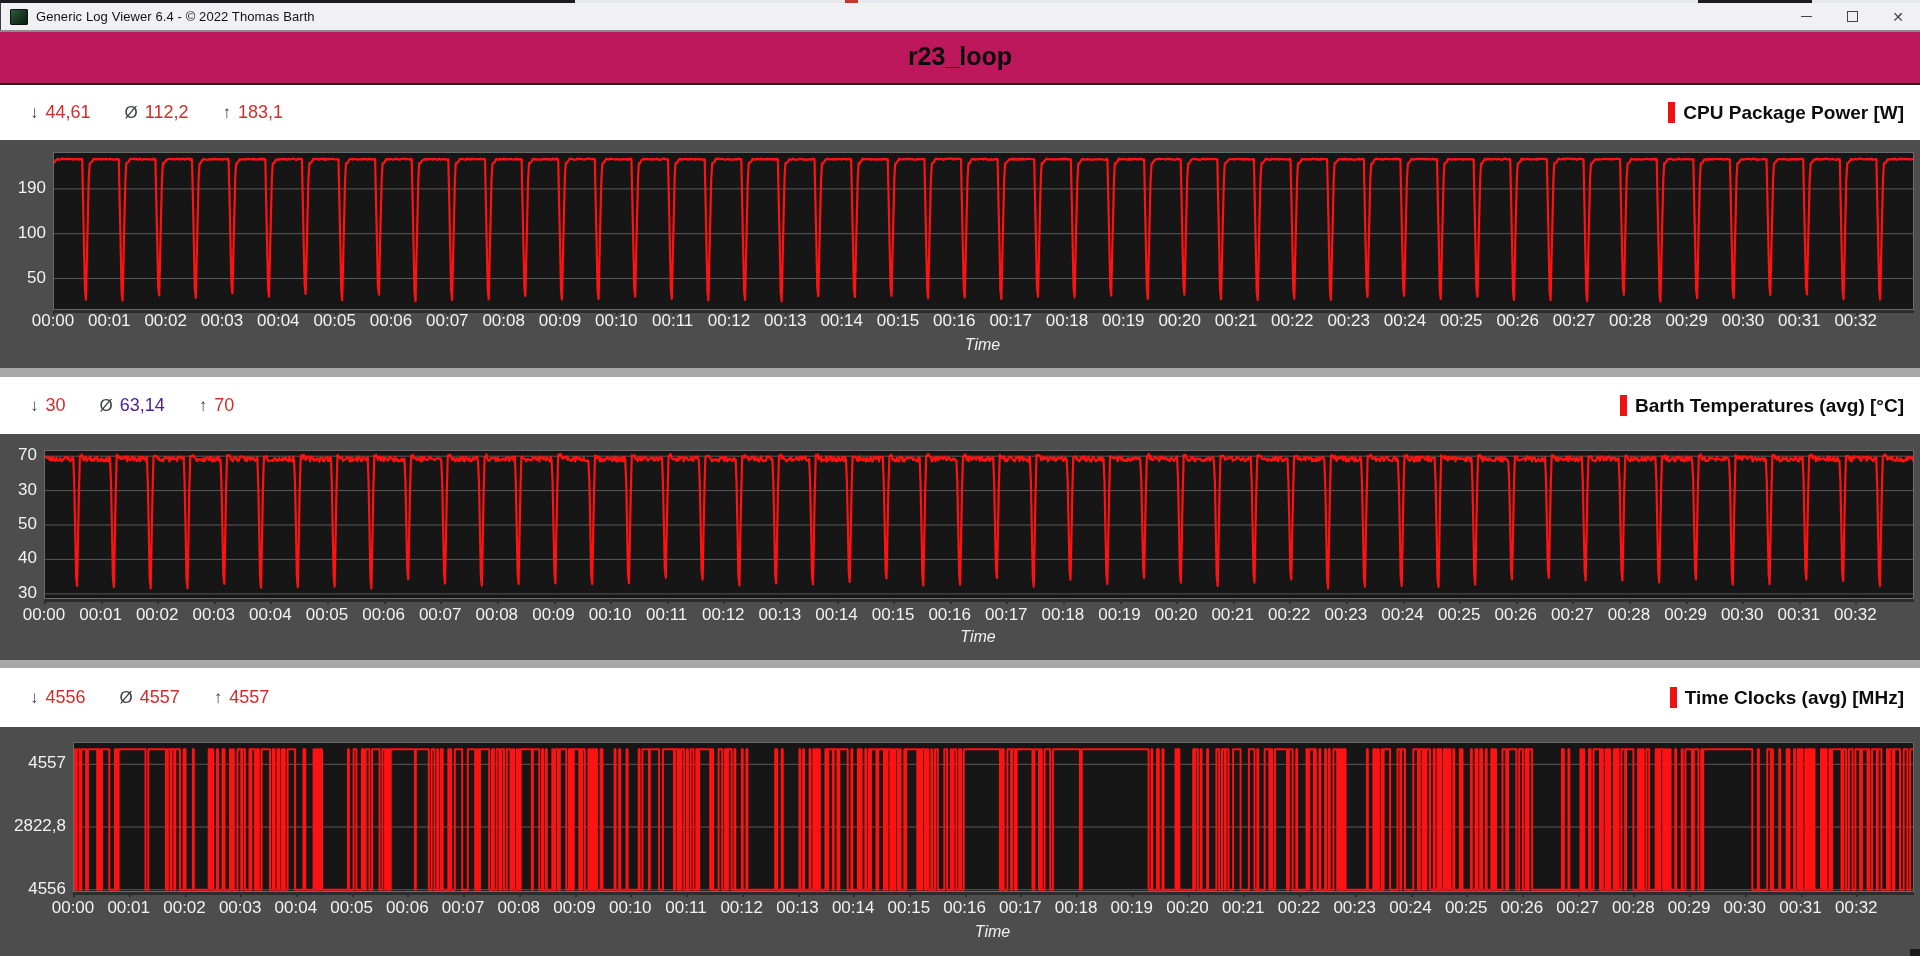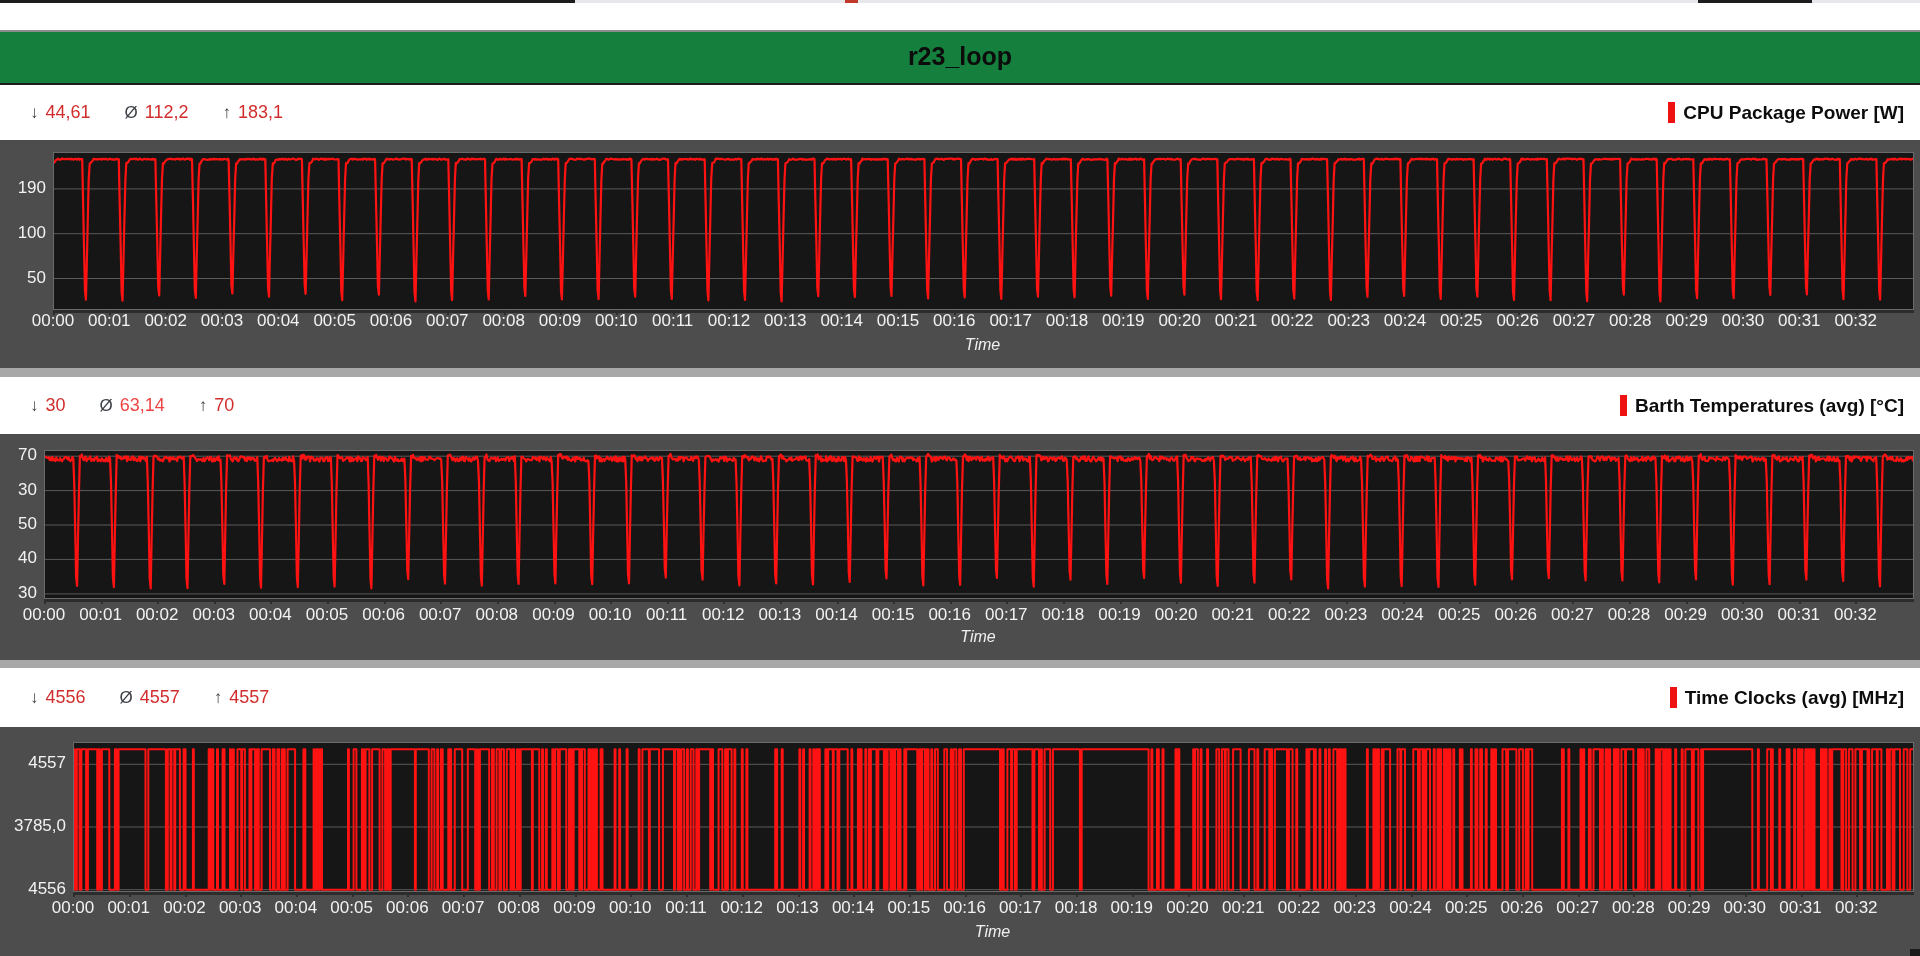--- a/index.html
+++ b/index.html
@@ -17,21 +17,21 @@
   .appicon{width:16px;height:14px;margin:0 8px 0 9px;background:linear-gradient(135deg,#2e5d3a,#16321e 60%,#0c1f12);
            border:1px solid #0a140c;border-radius:1px;}
   .apptitle{font-size:13px;color:#111;letter-spacing:.1px;}
   .winbtns{margin-left:auto;display:flex;align-items:center;height:27px;}
   .winbtn{width:46px;height:27px;display:flex;align-items:center;justify-content:center;
           color:#444;font-size:14px;cursor:default;}
   .winbtn .sq{width:9px;height:9px;border:1.4px solid #444;}
   .winbtn .mn{width:11px;height:0;border-top:1.6px solid #444;display:block;}
 
   
-  .title-area{position:absolute;top:32px;left:0;width:1920px;height:51px;background:#15803d;}
+  .title-area{position:absolute;top:32px;left:0;width:1920px;height:51px;background:#be185d;}
   .page-title{position:absolute;top:10px;left:0;width:100%;text-align:center;
               font-size:25px;font-weight:600;color:#0c0c0c;}
   .title-sep{position:absolute;top:83px;left:0;width:1920px;height:2px;background:#1d1d1d;}
 
   
   .strip{position:absolute;left:0;width:1920px;background:#fff;display:flex;align-items:center;
          justify-content:space-between;padding:0 16px 0 30px;box-sizing:border-box;}
   .stats{display:flex;align-items:center;gap:34px;}
   .st{display:flex;align-items:center;gap:7px;}
   .st .g{font-size:17px;color:#3c4046;}
@@ -59,20 +59,35 @@
 <body>
 
 <div id="screen">
 
   <div class="sliver">
     <div class="seg" style="left:0;width:575px;background:#1c1c1e;"></div>
     <div class="seg" style="left:845px;width:13px;background:#c0392b;"></div>
     <div class="seg" style="left:1698px;width:114px;background:#1c1c1e;"></div>
   </div>
 
+  <div class="titlebar">
+    <div class="appicon"></div>
+    <div class="apptitle">Generic Log Viewer 6.4 - © 2022 Thomas Barth</div>
+    <div class="winbtns">
+      <div class="winbtn">
+          <span class="mn"></span>
+        </div>
+      <div class="winbtn">
+          <span class="sq"></span>
+        </div>
+      <div class="winbtn">
+          <span>✕</span>
+        </div>
+    </div>
+  </div>
   <div class="chrome-line"></div>
 
   <div class="title-area">
     <div class="page-title">r23_loop</div>
   </div>
   <div class="title-sep"></div>
 
   <div class="strip" style="top:85px;height:55px;">
     <div class="stats">
       <span class="st">
@@ -177,21 +192,21 @@
   <div class="splitter" style="top:368px;height:9px;"></div>
 
   <div class="strip" style="top:377px;height:57px;">
     <div class="stats">
       <span class="st">
           <span class="g">↓</span>
           <span class="v" style="color: rgb(210, 45, 45);">30</span>
         </span>
       <span class="st">
           <span class="g">Ø</span>
-          <span class="v" style="color: #ef4444;">63,14</span>
+          <span class="v" style="color: #4c1d95;">63,14</span>
         </span>
       <span class="st">
           <span class="g">↑</span>
           <span class="v" style="color: rgb(210, 45, 45);">70</span>
         </span>
     </div>
     <div class="legend">
       <span class="bar" style="background: rgb(238, 18, 18);"></span>
       <span class="lt">Barth Temperatures (avg) [°C]</span>
     </div>
@@ -306,21 +321,21 @@
   <div class="panel" style="top:727px;height:229px;">
     <div class="plot" style="left: 73px; top: 15px; width: 1839px; height: 148px;">
         <svg width="1839" height="148" viewBox="0 0 1839 148">
           <line x1="0" x2="1839" y1="21.3" y2="21.3" stroke="#5a5a5a" stroke-width="1"></line>
           <line x1="0" x2="1839" y1="84.0" y2="84.0" stroke="#5a5a5a" stroke-width="1"></line>
           <line x1="0" x2="1839" y1="146.7" y2="146.7" stroke="#5a5a5a" stroke-width="1"></line>
           <polyline points="0.0,6.3 0.9,6.3 0.9,146.7 1.9,146.7 2.8,146.7 2.8,6.3 3.7,6.3 4.6,6.3 5.6,6.3 5.6,146.7 6.5,146.7 7.4,146.7 7.4,6.3 8.4,6.3 9.3,6.3 10.2,6.3 11.1,6.3 12.1,6.3 12.1,146.7 13.0,146.7 13.9,146.7 13.9,6.3 14.9,6.3 15.8,6.3 16.7,6.3 17.6,6.3 18.6,6.3 19.5,6.3 20.4,6.3 21.4,6.3 22.3,6.3 23.2,6.3 23.2,146.7 24.1,146.7 24.1,6.3 25.1,6.3 26.0,6.3 26.0,146.7 26.9,146.7 27.9,146.7 27.9,6.3 28.8,6.3 29.7,6.3 30.7,6.3 31.6,6.3 32.5,6.3 33.4,6.3 34.4,6.3 35.3,6.3 35.3,146.7 36.2,146.7 37.2,146.7 38.1,146.7 39.0,146.7 39.9,146.7 40.9,146.7 40.9,6.3 41.8,6.3 42.7,6.3 42.7,146.7 43.7,146.7 44.6,146.7 44.6,6.3 45.5,6.3 46.4,6.3 47.4,6.3 48.3,6.3 49.2,6.3 50.2,6.3 51.1,6.3 52.0,6.3 52.9,6.3 53.9,6.3 54.8,6.3 55.7,6.3 56.7,6.3 57.6,6.3 58.5,6.3 59.4,6.3 60.4,6.3 61.3,6.3 62.2,6.3 63.2,6.3 64.1,6.3 65.0,6.3 65.9,6.3 66.9,6.3 67.8,6.3 68.7,6.3 69.7,6.3 70.6,6.3 71.5,6.3 71.5,146.7 72.4,146.7 73.4,146.7 74.3,146.7 74.3,6.3 75.2,6.3 76.2,6.3 77.1,6.3 78.0,6.3 78.9,6.3 79.9,6.3 80.8,6.3 81.7,6.3 82.7,6.3 83.6,6.3 84.5,6.3 85.4,6.3 86.4,6.3 87.3,6.3 88.2,6.3 89.2,6.3 90.1,6.3 91.0,6.3 91.9,6.3 91.9,146.7 92.9,146.7 93.8,146.7 93.8,6.3 94.7,6.3 95.7,6.3 96.6,6.3 96.6,146.7 97.5,146.7 97.5,6.3 98.5,6.3 99.4,6.3 100.3,6.3 100.3,146.7 101.2,146.7 101.2,6.3 102.2,6.3 103.1,6.3 104.0,6.3 105.0,6.3 105.9,6.3 105.9,146.7 106.8,146.7 107.7,146.7 108.7,146.7 109.6,146.7 109.6,6.3 110.5,6.3 111.5,6.3 111.5,146.7 112.4,146.7 113.3,146.7 114.2,146.7 115.2,146.7 116.1,146.7 117.0,146.7 118.0,146.7 118.9,146.7 118.9,6.3 119.8,6.3 119.8,146.7 120.7,146.7 121.7,146.7 122.6,146.7 123.5,146.7 124.5,146.7 125.4,146.7 126.3,146.7 127.2,146.7 128.2,146.7 129.1,146.7 130.0,146.7 131.0,146.7 131.9,146.7 132.8,146.7 133.7,146.7 134.7,146.7 134.7,6.3 135.6,6.3 136.5,6.3 136.5,146.7 137.5,146.7 137.5,6.3 138.4,6.3 139.3,6.3 139.3,146.7 140.2,146.7 141.2,146.7 142.1,146.7 143.0,146.7 143.0,6.3 144.0,6.3 144.0,146.7 144.9,146.7 145.8,146.7 146.7,146.7 147.7,146.7 148.6,146.7 148.6,6.3 149.5,6.3 150.5,6.3 150.5,146.7 151.4,146.7 152.3,146.7 153.3,146.7 154.2,146.7 155.1,146.7 156.0,146.7 156.0,6.3 157.0,6.3 157.0,146.7 157.9,146.7 158.8,146.7 158.8,6.3 159.8,6.3 159.8,146.7 160.7,146.7 161.6,146.7 162.5,146.7 163.5,146.7 163.5,6.3 164.4,6.3 165.3,6.3 166.3,6.3 167.2,6.3 167.2,146.7 168.1,146.7 168.1,6.3 169.0,6.3 170.0,6.3 170.9,6.3 170.9,146.7 171.8,146.7 172.8,146.7 173.7,146.7 174.6,146.7 175.5,146.7 175.5,6.3 176.5,6.3 176.5,146.7 177.4,146.7 177.4,6.3 178.3,6.3 179.3,6.3 180.2,6.3 181.1,6.3 181.1,146.7 182.0,146.7 183.0,146.7 183.0,6.3 183.9,6.3 184.8,6.3 184.8,146.7 185.8,146.7 186.7,146.7 187.6,146.7 187.6,6.3 188.5,6.3 189.5,6.3 190.4,6.3 191.3,6.3 192.3,6.3 193.2,6.3 194.1,6.3 195.0,6.3 196.0,6.3 196.0,146.7 196.9,146.7 197.8,146.7 198.8,146.7 198.8,6.3 199.7,6.3 200.6,6.3 200.6,146.7 201.5,146.7 202.5,146.7 203.4,146.7 203.4,6.3 204.3,6.3 205.3,6.3 205.3,146.7 206.2,146.7 207.1,146.7 208.0,146.7 208.0,6.3 209.0,6.3 209.0,146.7 209.9,146.7 209.9,6.3 210.8,6.3 210.8,146.7 211.8,146.7 212.7,146.7 213.6,146.7 213.6,6.3 214.6,6.3 215.5,6.3 216.4,6.3 217.3,6.3 218.3,6.3 219.2,6.3 220.1,6.3 221.1,6.3 221.1,146.7 222.0,146.7 222.9,146.7 223.8,146.7 224.8,146.7 225.7,146.7 226.6,146.7 227.6,146.7 228.5,146.7 229.4,146.7 229.4,6.3 230.3,6.3 231.3,6.3 231.3,146.7 232.2,146.7 233.1,146.7 234.1,146.7 235.0,146.7 235.9,146.7 236.8,146.7 237.8,146.7 238.7,146.7 239.6,146.7 239.6,6.3 240.6,6.3 240.6,146.7 241.5,146.7 242.4,146.7 242.4,6.3 243.3,6.3 244.3,6.3 244.3,146.7 245.2,146.7 246.1,146.7 246.1,6.3 247.1,6.3 248.0,6.3 248.0,146.7 248.9,146.7 249.8,146.7 250.8,146.7 251.7,146.7 252.6,146.7 253.6,146.7 254.5,146.7 255.4,146.7 256.3,146.7 257.3,146.7 258.2,146.7 259.1,146.7 260.1,146.7 261.0,146.7 261.9,146.7 262.8,146.7 263.8,146.7 264.7,146.7 265.6,146.7 266.6,146.7 267.5,146.7 268.4,146.7 269.3,146.7 270.3,146.7 271.2,146.7 272.1,146.7 273.1,146.7 274.0,146.7 274.0,6.3 274.9,6.3 274.9,146.7 275.9,146.7 276.8,146.7 277.7,146.7 278.6,146.7 279.6,146.7 279.6,6.3 280.5,6.3 281.4,6.3 282.4,6.3 282.4,146.7 283.3,146.7 284.2,146.7 285.1,146.7 286.1,146.7 287.0,146.7 287.9,146.7 287.9,6.3 288.9,6.3 289.8,6.3 289.8,146.7 290.7,146.7 291.6,146.7 291.6,6.3 292.6,6.3 293.5,6.3 294.4,6.3 295.4,6.3 295.4,146.7 296.3,146.7 297.2,146.7 298.1,146.7 298.1,6.3 299.1,6.3 300.0,6.3 300.9,6.3 301.9,6.3 302.8,6.3 303.7,6.3 304.6,6.3 305.6,6.3 305.6,146.7 306.5,146.7 307.4,146.7 308.4,146.7 308.4,6.3 309.3,6.3 310.2,6.3 311.1,6.3 311.1,146.7 312.1,146.7 313.0,146.7 313.0,6.3 313.9,6.3 314.9,6.3 314.9,146.7 315.8,146.7 316.7,146.7 316.7,6.3 317.6,6.3 318.6,6.3 319.5,6.3 320.4,6.3 321.4,6.3 322.3,6.3 323.2,6.3 324.1,6.3 325.1,6.3 326.0,6.3 326.9,6.3 327.9,6.3 328.8,6.3 329.7,6.3 330.6,6.3 331.6,6.3 332.5,6.3 333.4,6.3 334.4,6.3 335.3,6.3 336.2,6.3 337.1,6.3 338.1,6.3 339.0,6.3 339.9,6.3 340.9,6.3 340.9,146.7 341.8,146.7 341.8,6.3 342.7,6.3 343.7,6.3 344.6,6.3 345.5,6.3 346.4,6.3 347.4,6.3 348.3,6.3 349.2,6.3 350.2,6.3 351.1,6.3 352.0,6.3 352.9,6.3 353.9,6.3 354.8,6.3 354.8,146.7 355.7,146.7 356.7,146.7 357.6,146.7 357.6,6.3 358.5,6.3 359.4,6.3 360.4,6.3 360.4,146.7 361.3,146.7 362.2,146.7 363.2,146.7 363.2,6.3 364.1,6.3 364.1,146.7 365.0,146.7 365.9,146.7 366.9,146.7 366.9,6.3 367.8,6.3 368.7,6.3 368.7,146.7 369.7,146.7 370.6,146.7 371.5,146.7 372.4,146.7 373.4,146.7 374.3,146.7 374.3,6.3 375.2,6.3 375.2,146.7 376.2,146.7 376.2,6.3 377.1,6.3 377.1,146.7 378.0,146.7 378.9,146.7 379.9,146.7 380.8,146.7 380.8,6.3 381.7,6.3 382.7,6.3 383.6,6.3 384.5,6.3 385.4,6.3 386.4,6.3 387.3,6.3 388.2,6.3 388.2,146.7 389.2,146.7 390.1,146.7 391.0,146.7 391.9,146.7 392.9,146.7 393.8,146.7 393.8,6.3 394.7,6.3 395.7,6.3 396.6,6.3 397.5,6.3 398.4,6.3 399.4,6.3 400.3,6.3 401.2,6.3 401.2,146.7 402.2,146.7 403.1,146.7 403.1,6.3 404.0,6.3 404.0,146.7 405.0,146.7 405.9,146.7 405.9,6.3 406.8,6.3 407.7,6.3 408.7,6.3 409.6,6.3 410.5,6.3 411.5,6.3 412.4,6.3 413.3,6.3 414.2,6.3 415.2,6.3 415.2,146.7 416.1,146.7 417.0,146.7 418.0,146.7 418.0,6.3 418.9,6.3 419.8,6.3 419.8,146.7 420.7,146.7 421.7,146.7 422.6,146.7 422.6,6.3 423.5,6.3 424.5,6.3 425.4,6.3 425.4,146.7 426.3,146.7 427.2,146.7 427.2,6.3 428.2,6.3 429.1,6.3 430.0,6.3 430.0,146.7 431.0,146.7 431.9,146.7 432.8,146.7 432.8,6.3 433.7,6.3 434.7,6.3 435.6,6.3 436.5,6.3 436.5,146.7 437.5,146.7 438.4,146.7 438.4,6.3 439.3,6.3 440.2,6.3 440.2,146.7 441.2,146.7 442.1,146.7 443.0,146.7 443.0,6.3 444.0,6.3 444.9,6.3 444.9,146.7 445.8,146.7 446.7,146.7 446.7,6.3 447.7,6.3 448.6,6.3 449.5,6.3 450.5,6.3 451.4,6.3 452.3,6.3 453.2,6.3 454.2,6.3 455.1,6.3 456.0,6.3 457.0,6.3 457.9,6.3 457.9,146.7 458.8,146.7 458.8,6.3 459.8,6.3 460.7,6.3 461.6,6.3 462.5,6.3 463.5,6.3 464.4,6.3 465.3,6.3 465.3,146.7 466.3,146.7 467.2,146.7 468.1,146.7 468.1,6.3 469.0,6.3 469.0,146.7 470.0,146.7 470.9,146.7 471.8,146.7 471.8,6.3 472.8,6.3 472.8,146.7 473.7,146.7 474.6,146.7 475.5,146.7 476.5,146.7 477.4,146.7 478.3,146.7 478.3,6.3 479.3,6.3 479.3,146.7 480.2,146.7 481.1,146.7 481.1,6.3 482.0,6.3 483.0,6.3 483.9,6.3 483.9,146.7 484.8,146.7 485.8,146.7 485.8,6.3 486.7,6.3 487.6,6.3 488.5,6.3 489.5,6.3 490.4,6.3 491.3,6.3 492.3,6.3 492.3,146.7 493.2,146.7 494.1,146.7 495.0,146.7 495.0,6.3 496.0,6.3 496.9,6.3 496.9,146.7 497.8,146.7 497.8,6.3 498.8,6.3 498.8,146.7 499.7,146.7 499.7,6.3 500.6,6.3 501.5,6.3 502.5,6.3 503.4,6.3 504.3,6.3 505.3,6.3 505.3,146.7 506.2,146.7 506.2,6.3 507.1,6.3 507.1,146.7 508.0,146.7 508.0,6.3 509.0,6.3 509.9,6.3 510.8,6.3 510.8,146.7 511.8,146.7 512.7,146.7 513.6,146.7 514.5,146.7 514.5,6.3 515.5,6.3 516.4,6.3 516.4,146.7 517.3,146.7 518.3,146.7 518.3,6.3 519.2,6.3 519.2,146.7 520.1,146.7 521.0,146.7 521.0,6.3 522.0,6.3 522.9,6.3 522.9,146.7 523.8,146.7 524.8,146.7 525.7,146.7 526.6,146.7 526.6,6.3 527.6,6.3 528.5,6.3 528.5,146.7 529.4,146.7 530.3,146.7 531.3,146.7 532.2,146.7 533.1,146.7 534.1,146.7 535.0,146.7 535.9,146.7 536.8,146.7 537.8,146.7 538.7,146.7 539.6,146.7 540.6,146.7 540.6,6.3 541.5,6.3 541.5,146.7 542.4,146.7 543.3,146.7 544.3,146.7 545.2,146.7 545.2,6.3 546.1,6.3 546.1,146.7 547.1,146.7 548.0,146.7 548.9,146.7 549.8,146.7 550.8,146.7 551.7,146.7 552.6,146.7 552.6,6.3 553.6,6.3 553.6,146.7 554.5,146.7 555.4,146.7 556.3,146.7 557.3,146.7 558.2,146.7 559.1,146.7 560.1,146.7 561.0,146.7 561.9,146.7 562.8,146.7 563.8,146.7 564.7,146.7 564.7,6.3 565.6,6.3 565.6,146.7 566.6,146.7 567.5,146.7 568.4,146.7 568.4,6.3 569.3,6.3 570.3,6.3 571.2,6.3 572.1,6.3 573.1,6.3 574.0,6.3 574.9,6.3 574.9,146.7 575.8,146.7 575.8,6.3 576.8,6.3 577.7,6.3 578.6,6.3 579.6,6.3 580.5,6.3 581.4,6.3 582.3,6.3 583.3,6.3 584.2,6.3 585.1,6.3 585.1,146.7 586.1,146.7 587.0,146.7 587.9,146.7 588.9,146.7 588.9,6.3 589.8,6.3 590.7,6.3 591.6,6.3 592.6,6.3 593.5,6.3 594.4,6.3 595.4,6.3 596.3,6.3 597.2,6.3 598.1,6.3 599.1,6.3 600.0,6.3 600.0,146.7 600.9,146.7 600.9,6.3 601.9,6.3 602.8,6.3 603.7,6.3 603.7,146.7 604.6,146.7 604.6,6.3 605.6,6.3 605.6,146.7 606.5,146.7 607.4,146.7 607.4,6.3 608.4,6.3 609.3,6.3 610.2,6.3 610.2,146.7 611.1,146.7 612.1,146.7 613.0,146.7 613.0,6.3 613.9,6.3 613.9,146.7 614.9,146.7 615.8,146.7 616.7,146.7 616.7,6.3 617.6,6.3 618.6,6.3 619.5,6.3 619.5,146.7 620.4,146.7 621.4,146.7 622.3,146.7 622.3,6.3 623.2,6.3 624.1,6.3 624.1,146.7 625.1,146.7 625.1,6.3 626.0,6.3 626.9,6.3 627.9,6.3 628.8,6.3 629.7,6.3 630.6,6.3 631.6,6.3 632.5,6.3 633.4,6.3 634.4,6.3 635.3,6.3 636.2,6.3 636.2,146.7 637.1,146.7 637.1,6.3 638.1,6.3 639.0,6.3 639.0,146.7 639.9,146.7 640.9,146.7 641.8,146.7 642.7,146.7 643.6,146.7 644.6,146.7 644.6,6.3 645.5,6.3 646.4,6.3 647.4,6.3 648.3,6.3 648.3,146.7 649.2,146.7 650.2,146.7 651.1,146.7 651.1,6.3 652.0,6.3 652.9,6.3 652.9,146.7 653.9,146.7 653.9,6.3 654.8,6.3 655.7,6.3 656.7,6.3 657.6,6.3 657.6,146.7 658.5,146.7 659.4,146.7 660.4,146.7 660.4,6.3 661.3,6.3 661.3,146.7 662.2,146.7 663.2,146.7 664.1,146.7 665.0,146.7 665.9,146.7 666.9,146.7 667.8,146.7 667.8,6.3 668.7,6.3 668.7,146.7 669.7,146.7 670.6,146.7 671.5,146.7 672.4,146.7 672.4,6.3 673.4,6.3 673.4,146.7 674.3,146.7 675.2,146.7 676.2,146.7 677.1,146.7 678.0,146.7 678.9,146.7 679.9,146.7 680.8,146.7 681.7,146.7 682.7,146.7 683.6,146.7 684.5,146.7 685.4,146.7 686.4,146.7 687.3,146.7 688.2,146.7 689.2,146.7 690.1,146.7 691.0,146.7 691.9,146.7 692.9,146.7 693.8,146.7 694.7,146.7 695.7,146.7 696.6,146.7 697.5,146.7 698.4,146.7 699.4,146.7 700.3,146.7 701.2,146.7 701.2,6.3 702.2,6.3 703.1,6.3 703.1,146.7 704.0,146.7 705.0,146.7 705.9,146.7 706.8,146.7 707.7,146.7 707.7,6.3 708.7,6.3 708.7,146.7 709.6,146.7 710.5,146.7 711.5,146.7 712.4,146.7 713.3,146.7 714.2,146.7 715.2,146.7 716.1,146.7 717.0,146.7 718.0,146.7 718.9,146.7 719.8,146.7 720.7,146.7 721.7,146.7 722.6,146.7 723.5,146.7 724.5,146.7 725.4,146.7 725.4,6.3 726.3,6.3 726.3,146.7 727.2,146.7 728.2,146.7 729.1,146.7 729.1,6.3 730.0,6.3 730.0,146.7 731.0,146.7 731.9,146.7 732.8,146.7 733.7,146.7 734.7,146.7 735.6,146.7 735.6,6.3 736.5,6.3 736.5,146.7 737.5,146.7 738.4,146.7 739.3,146.7 739.3,6.3 740.2,6.3 740.2,146.7 741.2,146.7 742.1,146.7 742.1,6.3 743.0,6.3 743.0,146.7 744.0,146.7 744.0,6.3 744.9,6.3 745.8,6.3 745.8,146.7 746.7,146.7 747.7,146.7 748.6,146.7 749.5,146.7 750.5,146.7 751.4,146.7 751.4,6.3 752.3,6.3 753.2,6.3 753.2,146.7 754.2,146.7 754.2,6.3 755.1,6.3 756.0,6.3 757.0,6.3 757.9,6.3 758.8,6.3 758.8,146.7 759.7,146.7 759.7,6.3 760.7,6.3 761.6,6.3 762.5,6.3 763.5,6.3 763.5,146.7 764.4,146.7 765.3,146.7 765.3,6.3 766.3,6.3 767.2,6.3 768.1,6.3 769.0,6.3 770.0,6.3 770.9,6.3 771.8,6.3 772.8,6.3 773.7,6.3 773.7,146.7 774.6,146.7 775.5,146.7 776.5,146.7 777.4,146.7 777.4,6.3 778.3,6.3 778.3,146.7 779.3,146.7 780.2,146.7 781.1,146.7 782.0,146.7 783.0,146.7 783.9,146.7 783.9,6.3 784.8,6.3 785.8,6.3 785.8,146.7 786.7,146.7 786.7,6.3 787.6,6.3 787.6,146.7 788.5,146.7 789.5,146.7 790.4,146.7 791.3,146.7 791.3,6.3 792.3,6.3 792.3,146.7 793.2,146.7 794.1,146.7 795.0,146.7 795.0,6.3 796.0,6.3 796.0,146.7 796.9,146.7 796.9,6.3 797.8,6.3 798.8,6.3 799.7,6.3 800.6,6.3 801.5,6.3 802.5,6.3 802.5,146.7 803.4,146.7 804.3,146.7 804.3,6.3 805.3,6.3 806.2,6.3 807.1,6.3 808.0,6.3 809.0,6.3 809.9,6.3 809.9,146.7 810.8,146.7 810.8,6.3 811.8,6.3 812.7,6.3 812.7,146.7 813.6,146.7 813.6,6.3 814.5,6.3 815.5,6.3 816.4,6.3 816.4,146.7 817.3,146.7 818.3,146.7 818.3,6.3 819.2,6.3 819.2,146.7 820.1,146.7 821.0,146.7 821.0,6.3 822.0,6.3 822.9,6.3 823.8,6.3 823.8,146.7 824.8,146.7 825.7,146.7 825.7,6.3 826.6,6.3 826.6,146.7 827.5,146.7 828.5,146.7 829.4,146.7 830.3,146.7 830.3,6.3 831.3,6.3 831.3,146.7 832.2,146.7 832.2,6.3 833.1,6.3 834.1,6.3 835.0,6.3 835.9,6.3 836.8,6.3 837.8,6.3 838.7,6.3 839.6,6.3 840.6,6.3 841.5,6.3 842.4,6.3 843.3,6.3 843.3,146.7 844.3,146.7 845.2,146.7 845.2,6.3 846.1,6.3 847.1,6.3 847.1,146.7 848.0,146.7 848.0,6.3 848.9,6.3 849.8,6.3 850.8,6.3 850.8,146.7 851.7,146.7 852.6,146.7 852.6,6.3 853.6,6.3 854.5,6.3 854.5,146.7 855.4,146.7 856.3,146.7 857.3,146.7 857.3,6.3 858.2,6.3 858.2,146.7 859.1,146.7 860.1,146.7 861.0,146.7 861.0,6.3 861.9,6.3 862.8,6.3 863.8,6.3 863.8,146.7 864.7,146.7 865.6,146.7 866.6,146.7 867.5,146.7 868.4,146.7 869.3,146.7 870.3,146.7 870.3,6.3 871.2,6.3 872.1,6.3 873.1,6.3 873.1,146.7 874.0,146.7 874.9,146.7 875.8,146.7 876.8,146.7 876.8,6.3 877.7,6.3 877.7,146.7 878.6,146.7 879.6,146.7 879.6,6.3 880.5,6.3 881.4,6.3 882.3,6.3 882.3,146.7 883.3,146.7 884.2,146.7 885.1,146.7 885.1,6.3 886.1,6.3 887.0,6.3 887.0,146.7 887.9,146.7 888.8,146.7 889.8,146.7 889.8,6.3 890.7,6.3 891.6,6.3 892.6,6.3 893.5,6.3 894.4,6.3 895.4,6.3 896.3,6.3 897.2,6.3 898.1,6.3 899.1,6.3 900.0,6.3 900.9,6.3 901.9,6.3 902.8,6.3 903.7,6.3 904.6,6.3 905.6,6.3 906.5,6.3 907.4,6.3 908.4,6.3 909.3,6.3 910.2,6.3 911.1,6.3 912.1,6.3 913.0,6.3 913.9,6.3 914.9,6.3 915.8,6.3 916.7,6.3 917.6,6.3 918.6,6.3 919.5,6.3 920.4,6.3 921.4,6.3 922.3,6.3 923.2,6.3 924.1,6.3 925.1,6.3 926.0,6.3 926.0,146.7 926.9,146.7 927.9,146.7 927.9,6.3 928.8,6.3 929.7,6.3 929.7,146.7 930.6,146.7 931.6,146.7 932.5,146.7 933.4,146.7 933.4,6.3 934.4,6.3 935.3,6.3 936.2,6.3 937.1,6.3 937.1,146.7 938.1,146.7 938.1,6.3 939.0,6.3 939.9,6.3 940.9,6.3 940.9,146.7 941.8,146.7 942.7,146.7 942.7,6.3 943.6,6.3 944.6,6.3 945.5,6.3 946.4,6.3 947.4,6.3 948.3,6.3 949.2,6.3 950.1,6.3 951.1,6.3 952.0,6.3 952.9,6.3 953.9,6.3 954.8,6.3 955.7,6.3 956.7,6.3 957.6,6.3 958.5,6.3 958.5,146.7 959.4,146.7 960.4,146.7 960.4,6.3 961.3,6.3 962.2,6.3 963.2,6.3 964.1,6.3 965.0,6.3 965.0,146.7 965.9,146.7 966.9,146.7 966.9,6.3 967.8,6.3 967.8,146.7 968.7,146.7 969.7,146.7 970.6,146.7 970.6,6.3 971.5,6.3 972.4,6.3 973.4,6.3 974.3,6.3 975.2,6.3 976.2,6.3 976.2,146.7 977.1,146.7 978.0,146.7 978.9,146.7 978.9,6.3 979.9,6.3 980.8,6.3 981.7,6.3 982.7,6.3 983.6,6.3 984.5,6.3 985.4,6.3 986.4,6.3 987.3,6.3 988.2,6.3 989.2,6.3 990.1,6.3 991.0,6.3 991.9,6.3 992.9,6.3 993.8,6.3 994.7,6.3 995.7,6.3 996.6,6.3 997.5,6.3 998.4,6.3 999.4,6.3 1000.3,6.3 1001.2,6.3 1002.2,6.3 1003.1,6.3 1004.0,6.3 1004.9,6.3 1005.9,6.3 1005.9,146.7 1006.8,146.7 1007.7,146.7 1007.7,6.3 1008.7,6.3 1009.6,6.3 1010.5,6.3 1011.4,6.3 1012.4,6.3 1013.3,6.3 1014.2,6.3 1015.2,6.3 1016.1,6.3 1017.0,6.3 1018.0,6.3 1018.9,6.3 1019.8,6.3 1020.7,6.3 1021.7,6.3 1022.6,6.3 1023.5,6.3 1024.5,6.3 1025.4,6.3 1026.3,6.3 1027.2,6.3 1028.2,6.3 1029.1,6.3 1030.0,6.3 1031.0,6.3 1031.9,6.3 1032.8,6.3 1033.7,6.3 1034.7,6.3 1035.6,6.3 1036.5,6.3 1037.5,6.3 1038.4,6.3 1039.3,6.3 1040.2,6.3 1041.2,6.3 1042.1,6.3 1043.0,6.3 1044.0,6.3 1044.9,6.3 1045.8,6.3 1046.7,6.3 1047.7,6.3 1048.6,6.3 1049.5,6.3 1050.5,6.3 1051.4,6.3 1052.3,6.3 1053.2,6.3 1054.2,6.3 1055.1,6.3 1056.0,6.3 1057.0,6.3 1057.9,6.3 1058.8,6.3 1059.7,6.3 1060.7,6.3 1061.6,6.3 1062.5,6.3 1063.5,6.3 1064.4,6.3 1065.3,6.3 1066.2,6.3 1067.2,6.3 1068.1,6.3 1069.0,6.3 1070.0,6.3 1070.9,6.3 1071.8,6.3 1072.8,6.3 1073.7,6.3 1074.6,6.3 1074.6,146.7 1075.5,146.7 1076.5,146.7 1077.4,146.7 1077.4,6.3 1078.3,6.3 1078.3,146.7 1079.3,146.7 1080.2,146.7 1081.1,146.7 1082.0,146.7 1083.0,146.7 1083.0,6.3 1083.9,6.3 1084.8,6.3 1084.8,146.7 1085.8,146.7 1086.7,146.7 1087.6,146.7 1088.5,146.7 1088.5,6.3 1089.5,6.3 1089.5,146.7 1090.4,146.7 1091.3,146.7 1092.3,146.7 1093.2,146.7 1094.1,146.7 1095.0,146.7 1096.0,146.7 1096.9,146.7 1097.8,146.7 1098.8,146.7 1099.7,146.7 1100.6,146.7 1101.5,146.7 1101.5,6.3 1102.5,6.3 1102.5,146.7 1103.4,146.7 1103.4,6.3 1104.3,6.3 1105.3,6.3 1105.3,146.7 1106.2,146.7 1107.1,146.7 1108.0,146.7 1109.0,146.7 1109.9,146.7 1110.8,146.7 1111.8,146.7 1112.7,146.7 1113.6,146.7 1114.5,146.7 1115.5,146.7 1116.4,146.7 1117.3,146.7 1118.3,146.7 1119.2,146.7 1119.2,6.3 1120.1,6.3 1120.1,146.7 1121.0,146.7 1121.0,6.3 1122.0,6.3 1122.9,6.3 1123.8,6.3 1123.8,146.7 1124.8,146.7 1125.7,146.7 1126.6,146.7 1126.6,6.3 1127.5,6.3 1127.5,146.7 1128.5,146.7 1129.4,146.7 1130.3,146.7 1131.3,146.7 1132.2,146.7 1133.1,146.7 1133.1,6.3 1134.0,6.3 1134.0,146.7 1135.0,146.7 1135.9,146.7 1136.8,146.7 1137.8,146.7 1138.7,146.7 1139.6,146.7 1140.6,146.7 1141.5,146.7 1142.4,146.7 1142.4,6.3 1143.3,6.3 1144.3,6.3 1145.2,6.3 1145.2,146.7 1146.1,146.7 1147.1,146.7 1148.0,146.7 1148.0,6.3 1148.9,6.3 1149.8,6.3 1150.8,6.3 1150.8,146.7 1151.7,146.7 1151.7,6.3 1152.6,6.3 1153.6,6.3 1154.5,6.3 1154.5,146.7 1155.4,146.7 1156.3,146.7 1157.3,146.7 1158.2,146.7 1159.1,146.7 1159.1,6.3 1160.1,6.3 1161.0,6.3 1161.9,6.3 1162.8,6.3 1163.8,6.3 1164.7,6.3 1165.6,6.3 1166.6,6.3 1166.6,146.7 1167.5,146.7 1168.4,146.7 1169.3,146.7 1170.3,146.7 1171.2,146.7 1172.1,146.7 1173.1,146.7 1174.0,146.7 1174.9,146.7 1174.9,6.3 1175.8,6.3 1176.8,6.3 1177.7,6.3 1178.6,6.3 1179.6,6.3 1180.5,6.3 1180.5,146.7 1181.4,146.7 1182.3,146.7 1183.3,146.7 1183.3,6.3 1184.2,6.3 1184.2,146.7 1185.1,146.7 1186.1,146.7 1187.0,146.7 1187.9,146.7 1188.8,146.7 1189.8,146.7 1190.7,146.7 1190.7,6.3 1191.6,6.3 1192.6,6.3 1193.5,6.3 1194.4,6.3 1195.3,6.3 1195.3,146.7 1196.3,146.7 1196.3,6.3 1197.2,6.3 1198.1,6.3 1198.1,146.7 1199.1,146.7 1200.0,146.7 1200.9,146.7 1200.9,6.3 1201.9,6.3 1202.8,6.3 1203.7,6.3 1204.6,6.3 1205.6,6.3 1206.5,6.3 1207.4,6.3 1208.4,6.3 1209.3,6.3 1210.2,6.3 1211.1,6.3 1212.1,6.3 1213.0,6.3 1213.0,146.7 1213.9,146.7 1214.9,146.7 1214.9,6.3 1215.8,6.3 1216.7,6.3 1217.6,6.3 1218.6,6.3 1218.6,146.7 1219.5,146.7 1220.4,146.7 1221.4,146.7 1222.3,146.7 1222.3,6.3 1223.2,6.3 1223.2,146.7 1224.1,146.7 1225.1,146.7 1226.0,146.7 1226.9,146.7 1227.9,146.7 1228.8,146.7 1229.7,146.7 1230.6,146.7 1231.6,146.7 1232.5,146.7 1232.5,6.3 1233.4,6.3 1234.4,6.3 1234.4,146.7 1235.3,146.7 1235.3,6.3 1236.2,6.3 1237.1,6.3 1238.1,6.3 1239.0,6.3 1239.9,6.3 1239.9,146.7 1240.9,146.7 1240.9,6.3 1241.8,6.3 1241.8,146.7 1242.7,146.7 1243.6,146.7 1244.6,146.7 1245.5,146.7 1245.5,6.3 1246.4,6.3 1246.4,146.7 1247.4,146.7 1248.3,146.7 1249.2,146.7 1250.1,146.7 1251.1,146.7 1251.1,6.3 1252.0,6.3 1252.0,146.7 1252.9,146.7 1253.9,146.7 1254.8,146.7 1254.8,6.3 1255.7,6.3 1255.7,146.7 1256.7,146.7 1257.6,146.7 1258.5,146.7 1259.4,146.7 1259.4,6.3 1260.4,6.3 1261.3,6.3 1262.2,6.3 1263.2,6.3 1263.2,146.7 1264.1,146.7 1265.0,146.7 1265.0,6.3 1265.9,6.3 1265.9,146.7 1266.9,146.7 1266.9,6.3 1267.8,6.3 1267.8,146.7 1268.7,146.7 1269.7,146.7 1269.7,6.3 1270.6,6.3 1271.5,6.3 1271.5,146.7 1272.4,146.7 1273.4,146.7 1274.3,146.7 1275.2,146.7 1276.2,146.7 1277.1,146.7 1278.0,146.7 1278.9,146.7 1279.9,146.7 1280.8,146.7 1281.7,146.7 1282.7,146.7 1283.6,146.7 1284.5,146.7 1285.4,146.7 1286.4,146.7 1287.3,146.7 1288.2,146.7 1289.2,146.7 1290.1,146.7 1291.0,146.7 1291.9,146.7 1292.9,146.7 1292.9,6.3 1293.8,6.3 1293.8,146.7 1294.7,146.7 1295.7,146.7 1296.6,146.7 1297.5,146.7 1298.4,146.7 1299.4,146.7 1299.4,6.3 1300.3,6.3 1301.2,6.3 1301.2,146.7 1302.2,146.7 1303.1,146.7 1303.1,6.3 1304.0,6.3 1304.9,6.3 1304.9,146.7 1305.9,146.7 1306.8,146.7 1307.7,146.7 1307.7,6.3 1308.7,6.3 1308.7,146.7 1309.6,146.7 1309.6,6.3 1310.5,6.3 1311.4,6.3 1312.4,6.3 1313.3,6.3 1314.2,6.3 1315.2,6.3 1316.1,6.3 1316.1,146.7 1317.0,146.7 1317.9,146.7 1318.9,146.7 1319.8,146.7 1320.7,146.7 1321.7,146.7 1322.6,146.7 1323.5,146.7 1323.5,6.3 1324.5,6.3 1325.4,6.3 1326.3,6.3 1326.3,146.7 1327.2,146.7 1327.2,6.3 1328.2,6.3 1329.1,6.3 1330.0,6.3 1331.0,6.3 1331.0,146.7 1331.9,146.7 1332.8,146.7 1333.7,146.7 1334.7,146.7 1335.6,146.7 1336.5,146.7 1337.5,146.7 1338.4,146.7 1339.3,146.7 1339.3,6.3 1340.2,6.3 1341.2,6.3 1342.1,6.3 1343.0,6.3 1344.0,6.3 1344.0,146.7 1344.9,146.7 1345.8,146.7 1345.8,6.3 1346.7,6.3 1347.7,6.3 1348.6,6.3 1348.6,146.7 1349.5,146.7 1349.5,6.3 1350.5,6.3 1350.5,146.7 1351.4,146.7 1352.3,146.7 1352.3,6.3 1353.2,6.3 1354.2,6.3 1355.1,6.3 1356.0,6.3 1356.0,146.7 1357.0,146.7 1357.9,146.7 1358.8,146.7 1359.7,146.7 1359.7,6.3 1360.7,6.3 1360.7,146.7 1361.6,146.7 1362.5,146.7 1363.5,146.7 1363.5,6.3 1364.4,6.3 1365.3,6.3 1365.3,146.7 1366.2,146.7 1366.2,6.3 1367.2,6.3 1367.2,146.7 1368.1,146.7 1369.0,146.7 1370.0,146.7 1370.0,6.3 1370.9,6.3 1370.9,146.7 1371.8,146.7 1371.8,6.3 1372.7,6.3 1372.7,146.7 1373.7,146.7 1374.6,146.7 1374.6,6.3 1375.5,6.3 1376.5,6.3 1376.5,146.7 1377.4,146.7 1378.3,146.7 1379.3,146.7 1379.3,6.3 1380.2,6.3 1380.2,146.7 1381.1,146.7 1382.0,146.7 1383.0,146.7 1383.9,146.7 1384.8,146.7 1385.8,146.7 1385.8,6.3 1386.7,6.3 1386.7,146.7 1387.6,146.7 1387.6,6.3 1388.5,6.3 1388.5,146.7 1389.5,146.7 1390.4,146.7 1391.3,146.7 1392.3,146.7 1393.2,146.7 1394.1,146.7 1395.0,146.7 1396.0,146.7 1396.9,146.7 1396.9,6.3 1397.8,6.3 1397.8,146.7 1398.8,146.7 1399.7,146.7 1400.6,146.7 1401.5,146.7 1401.5,6.3 1402.5,6.3 1403.4,6.3 1403.4,146.7 1404.3,146.7 1405.3,146.7 1406.2,146.7 1406.2,6.3 1407.1,6.3 1408.0,6.3 1408.0,146.7 1409.0,146.7 1409.9,146.7 1410.8,146.7 1411.8,146.7 1411.8,6.3 1412.7,6.3 1412.7,146.7 1413.6,146.7 1414.5,146.7 1415.5,146.7 1416.4,146.7 1417.3,146.7 1417.3,6.3 1418.3,6.3 1419.2,6.3 1419.2,146.7 1420.1,146.7 1421.0,146.7 1421.0,6.3 1422.0,6.3 1422.0,146.7 1422.9,146.7 1423.8,146.7 1424.8,146.7 1425.7,146.7 1426.6,146.7 1427.5,146.7 1428.5,146.7 1428.5,6.3 1429.4,6.3 1430.3,6.3 1431.3,6.3 1432.2,6.3 1432.2,146.7 1433.1,146.7 1434.0,146.7 1434.0,6.3 1435.0,6.3 1435.9,6.3 1436.8,6.3 1437.8,6.3 1438.7,6.3 1439.6,6.3 1440.5,6.3 1441.5,6.3 1442.4,6.3 1442.4,146.7 1443.3,146.7 1444.3,146.7 1445.2,146.7 1445.2,6.3 1446.1,6.3 1447.1,6.3 1448.0,6.3 1448.9,6.3 1448.9,146.7 1449.8,146.7 1450.8,146.7 1451.7,146.7 1451.7,6.3 1452.6,6.3 1453.6,6.3 1453.6,146.7 1454.5,146.7 1454.5,6.3 1455.4,6.3 1456.3,6.3 1457.3,6.3 1458.2,6.3 1458.2,146.7 1459.1,146.7 1460.1,146.7 1461.0,146.7 1461.9,146.7 1462.8,146.7 1463.8,146.7 1464.7,146.7 1465.6,146.7 1466.6,146.7 1467.5,146.7 1468.4,146.7 1469.3,146.7 1470.3,146.7 1471.2,146.7 1472.1,146.7 1473.1,146.7 1474.0,146.7 1474.9,146.7 1475.8,146.7 1476.8,146.7 1477.7,146.7 1478.6,146.7 1479.6,146.7 1480.5,146.7 1481.4,146.7 1482.3,146.7 1483.3,146.7 1484.2,146.7 1485.1,146.7 1486.1,146.7 1487.0,146.7 1487.9,146.7 1487.9,6.3 1488.8,6.3 1489.8,6.3 1489.8,146.7 1490.7,146.7 1491.6,146.7 1492.6,146.7 1493.5,146.7 1494.4,146.7 1494.4,6.3 1495.3,6.3 1495.3,146.7 1496.3,146.7 1497.2,146.7 1498.1,146.7 1499.1,146.7 1500.0,146.7 1500.9,146.7 1501.8,146.7 1502.8,146.7 1503.7,146.7 1504.6,146.7 1505.6,146.7 1506.5,146.7 1506.5,6.3 1507.4,6.3 1507.4,146.7 1508.4,146.7 1509.3,146.7 1509.3,6.3 1510.2,6.3 1510.2,146.7 1511.1,146.7 1512.1,146.7 1513.0,146.7 1513.9,146.7 1514.9,146.7 1514.9,6.3 1515.8,6.3 1516.7,6.3 1516.7,146.7 1517.6,146.7 1518.6,146.7 1519.5,146.7 1519.5,6.3 1520.4,6.3 1521.4,6.3 1522.3,6.3 1523.2,6.3 1524.1,6.3 1525.1,6.3 1526.0,6.3 1526.0,146.7 1526.9,146.7 1527.9,146.7 1527.9,6.3 1528.8,6.3 1528.8,146.7 1529.7,146.7 1530.6,146.7 1531.6,146.7 1531.6,6.3 1532.5,6.3 1533.4,6.3 1533.4,146.7 1534.4,146.7 1535.3,146.7 1535.3,6.3 1536.2,6.3 1536.2,146.7 1537.1,146.7 1538.1,146.7 1539.0,146.7 1539.9,146.7 1539.9,6.3 1540.9,6.3 1541.8,6.3 1541.8,146.7 1542.7,146.7 1542.7,6.3 1543.6,6.3 1544.6,6.3 1544.6,146.7 1545.5,146.7 1546.4,146.7 1547.4,146.7 1547.4,6.3 1548.3,6.3 1549.2,6.3 1550.1,6.3 1551.1,6.3 1551.1,146.7 1552.0,146.7 1552.0,6.3 1552.9,6.3 1553.9,6.3 1554.8,6.3 1555.7,6.3 1556.6,6.3 1557.6,6.3 1558.5,6.3 1559.4,6.3 1559.4,146.7 1560.4,146.7 1561.3,146.7 1562.2,146.7 1563.2,146.7 1564.1,146.7 1564.1,6.3 1565.0,6.3 1565.0,146.7 1565.9,146.7 1566.9,146.7 1566.9,6.3 1567.8,6.3 1567.8,146.7 1568.7,146.7 1568.7,6.3 1569.7,6.3 1569.7,146.7 1570.6,146.7 1571.5,146.7 1572.4,146.7 1572.4,6.3 1573.4,6.3 1574.3,6.3 1575.2,6.3 1575.2,146.7 1576.2,146.7 1577.1,146.7 1578.0,146.7 1578.9,146.7 1579.9,146.7 1580.8,146.7 1581.7,146.7 1581.7,6.3 1582.7,6.3 1582.7,146.7 1583.6,146.7 1583.6,6.3 1584.5,6.3 1584.5,146.7 1585.4,146.7 1586.4,146.7 1586.4,6.3 1587.3,6.3 1588.2,6.3 1589.2,6.3 1589.2,146.7 1590.1,146.7 1591.0,146.7 1591.0,6.3 1591.9,6.3 1592.9,6.3 1592.9,146.7 1593.8,146.7 1594.7,146.7 1594.7,6.3 1595.7,6.3 1596.6,6.3 1596.6,146.7 1597.5,146.7 1598.4,146.7 1599.4,146.7 1600.3,146.7 1601.2,146.7 1601.2,6.3 1602.2,6.3 1602.2,146.7 1603.1,146.7 1604.0,146.7 1604.9,146.7 1605.9,146.7 1606.8,146.7 1607.7,146.7 1607.7,6.3 1608.7,6.3 1608.7,146.7 1609.6,146.7 1610.5,146.7 1611.4,146.7 1611.4,6.3 1612.4,6.3 1613.3,6.3 1614.2,6.3 1615.2,6.3 1616.1,6.3 1617.0,6.3 1617.9,6.3 1617.9,146.7 1618.9,146.7 1619.8,146.7 1619.8,6.3 1620.7,6.3 1621.7,6.3 1622.6,6.3 1623.5,6.3 1624.4,6.3 1624.4,146.7 1625.4,146.7 1626.3,146.7 1627.2,146.7 1627.2,6.3 1628.2,6.3 1628.2,146.7 1629.1,146.7 1629.1,6.3 1630.0,6.3 1631.0,6.3 1631.9,6.3 1632.8,6.3 1633.7,6.3 1634.7,6.3 1635.6,6.3 1636.5,6.3 1637.5,6.3 1638.4,6.3 1639.3,6.3 1640.2,6.3 1641.2,6.3 1642.1,6.3 1643.0,6.3 1644.0,6.3 1644.9,6.3 1645.8,6.3 1646.7,6.3 1647.7,6.3 1648.6,6.3 1649.5,6.3 1650.5,6.3 1651.4,6.3 1652.3,6.3 1653.2,6.3 1654.2,6.3 1655.1,6.3 1656.0,6.3 1657.0,6.3 1657.9,6.3 1658.8,6.3 1659.7,6.3 1660.7,6.3 1661.6,6.3 1662.5,6.3 1663.5,6.3 1664.4,6.3 1665.3,6.3 1666.2,6.3 1667.2,6.3 1668.1,6.3 1669.0,6.3 1670.0,6.3 1670.9,6.3 1671.8,6.3 1672.7,6.3 1673.7,6.3 1674.6,6.3 1675.5,6.3 1676.5,6.3 1677.4,6.3 1678.3,6.3 1678.3,146.7 1679.2,146.7 1680.2,146.7 1681.1,146.7 1682.0,146.7 1683.0,146.7 1683.9,146.7 1683.9,6.3 1684.8,6.3 1684.8,146.7 1685.8,146.7 1686.7,146.7 1687.6,146.7 1688.5,146.7 1689.5,146.7 1690.4,146.7 1691.3,146.7 1692.3,146.7 1693.2,146.7 1693.2,6.3 1694.1,6.3 1695.0,6.3 1696.0,6.3 1696.9,6.3 1696.9,146.7 1697.8,146.7 1697.8,6.3 1698.8,6.3 1698.8,146.7 1699.7,146.7 1700.6,146.7 1701.5,146.7 1702.5,146.7 1703.4,146.7 1704.3,146.7 1705.3,146.7 1705.3,6.3 1706.2,6.3 1706.2,146.7 1707.1,146.7 1708.0,146.7 1709.0,146.7 1709.9,146.7 1710.8,146.7 1711.8,146.7 1712.7,146.7 1712.7,6.3 1713.6,6.3 1713.6,146.7 1714.5,146.7 1714.5,6.3 1715.5,6.3 1715.5,146.7 1716.4,146.7 1717.3,146.7 1718.3,146.7 1719.2,146.7 1720.1,146.7 1720.1,6.3 1721.0,6.3 1721.0,146.7 1722.0,146.7 1722.9,146.7 1723.8,146.7 1723.8,6.3 1724.8,6.3 1725.7,6.3 1725.7,146.7 1726.6,146.7 1727.5,146.7 1727.5,6.3 1728.5,6.3 1728.5,146.7 1729.4,146.7 1730.3,146.7 1731.3,146.7 1731.3,6.3 1732.2,6.3 1733.1,6.3 1733.1,146.7 1734.0,146.7 1734.0,6.3 1735.0,6.3 1735.0,146.7 1735.9,146.7 1735.9,6.3 1736.8,6.3 1737.8,6.3 1737.8,146.7 1738.7,146.7 1739.6,146.7 1739.6,6.3 1740.5,6.3 1740.5,146.7 1741.5,146.7 1742.4,146.7 1743.3,146.7 1744.3,146.7 1745.2,146.7 1746.1,146.7 1747.0,146.7 1747.0,6.3 1748.0,6.3 1748.9,6.3 1748.9,146.7 1749.8,146.7 1749.8,6.3 1750.8,6.3 1750.8,146.7 1751.7,146.7 1751.7,6.3 1752.6,6.3 1752.6,146.7 1753.6,146.7 1754.5,146.7 1755.4,146.7 1755.4,6.3 1756.3,6.3 1756.3,146.7 1757.3,146.7 1758.2,146.7 1758.2,6.3 1759.1,6.3 1760.1,6.3 1761.0,6.3 1761.9,6.3 1762.8,6.3 1763.8,6.3 1764.7,6.3 1765.6,6.3 1766.6,6.3 1767.5,6.3 1767.5,146.7 1768.4,146.7 1769.3,146.7 1769.3,6.3 1770.3,6.3 1771.2,6.3 1772.1,6.3 1772.1,146.7 1773.1,146.7 1774.0,146.7 1774.9,146.7 1774.9,6.3 1775.8,6.3 1776.8,6.3 1777.7,6.3 1778.6,6.3 1778.6,146.7 1779.6,146.7 1780.5,146.7 1781.4,146.7 1781.4,6.3 1782.3,6.3 1783.3,6.3 1784.2,6.3 1785.1,6.3 1786.1,6.3 1786.1,146.7 1787.0,146.7 1787.9,146.7 1787.9,6.3 1788.8,6.3 1789.8,6.3 1790.7,6.3 1791.6,6.3 1792.6,6.3 1793.5,6.3 1793.5,146.7 1794.4,146.7 1794.4,6.3 1795.3,6.3 1795.3,146.7 1796.3,146.7 1797.2,146.7 1798.1,146.7 1798.1,6.3 1799.1,6.3 1800.0,6.3 1800.9,6.3 1801.8,6.3 1802.8,6.3 1802.8,146.7 1803.7,146.7 1803.7,6.3 1804.6,6.3 1805.6,6.3 1806.5,6.3 1807.4,6.3 1807.4,146.7 1808.4,146.7 1809.3,146.7 1810.2,146.7 1811.1,146.7 1812.1,146.7 1813.0,146.7 1813.0,6.3 1813.9,6.3 1813.9,146.7 1814.9,146.7 1815.8,146.7 1815.8,6.3 1816.7,6.3 1817.6,6.3 1818.6,6.3 1818.6,146.7 1819.5,146.7 1820.4,146.7 1820.4,6.3 1821.4,6.3 1822.3,6.3 1823.2,6.3 1824.1,6.3 1825.1,6.3 1826.0,6.3 1826.0,146.7 1826.9,146.7 1827.9,146.7 1828.8,146.7 1829.7,146.7 1829.7,6.3 1830.6,6.3 1831.6,6.3 1832.5,6.3 1833.4,6.3 1833.4,146.7 1834.4,146.7 1835.3,146.7 1836.2,146.7 1836.2,6.3 1837.1,6.3 1838.1,6.3 1839.0,6.3" fill="none" stroke="#ff1212" stroke-width="2" stroke-linejoin="round" stroke-linecap="round"></polyline>
         </svg>
       </div>
   <div class="ylab" style="left: 0px; width: 66px; top: 26.322px;">4557</div>
-      <div class="ylab" style="left: 0px; width: 66px; top: 89.0339px;">3785,0</div>
+      <div class="ylab" style="left: 0px; width: 66px; top: 89.0339px;">2822,8</div>
       <div class="ylab" style="left: 0px; width: 66px; top: 151.746px;">4556</div>
       <div class="tick" style="left: 73px; top: 165px;"></div>
       <div class="xlab" style="left: 73px; top: 171px;">00:00</div>
       <div class="tick" style="left: 128.7px; top: 165px;"></div>
       <div class="xlab" style="left: 128.7px; top: 171px;">00:01</div>
       <div class="tick" style="left: 184.5px; top: 165px;"></div>
       <div class="xlab" style="left: 184.5px; top: 171px;">00:02</div>
       <div class="tick" style="left: 240.2px; top: 165px;"></div>
       <div class="xlab" style="left: 240.2px; top: 171px;">00:03</div>
       <div class="tick" style="left: 295.9px; top: 165px;"></div>

